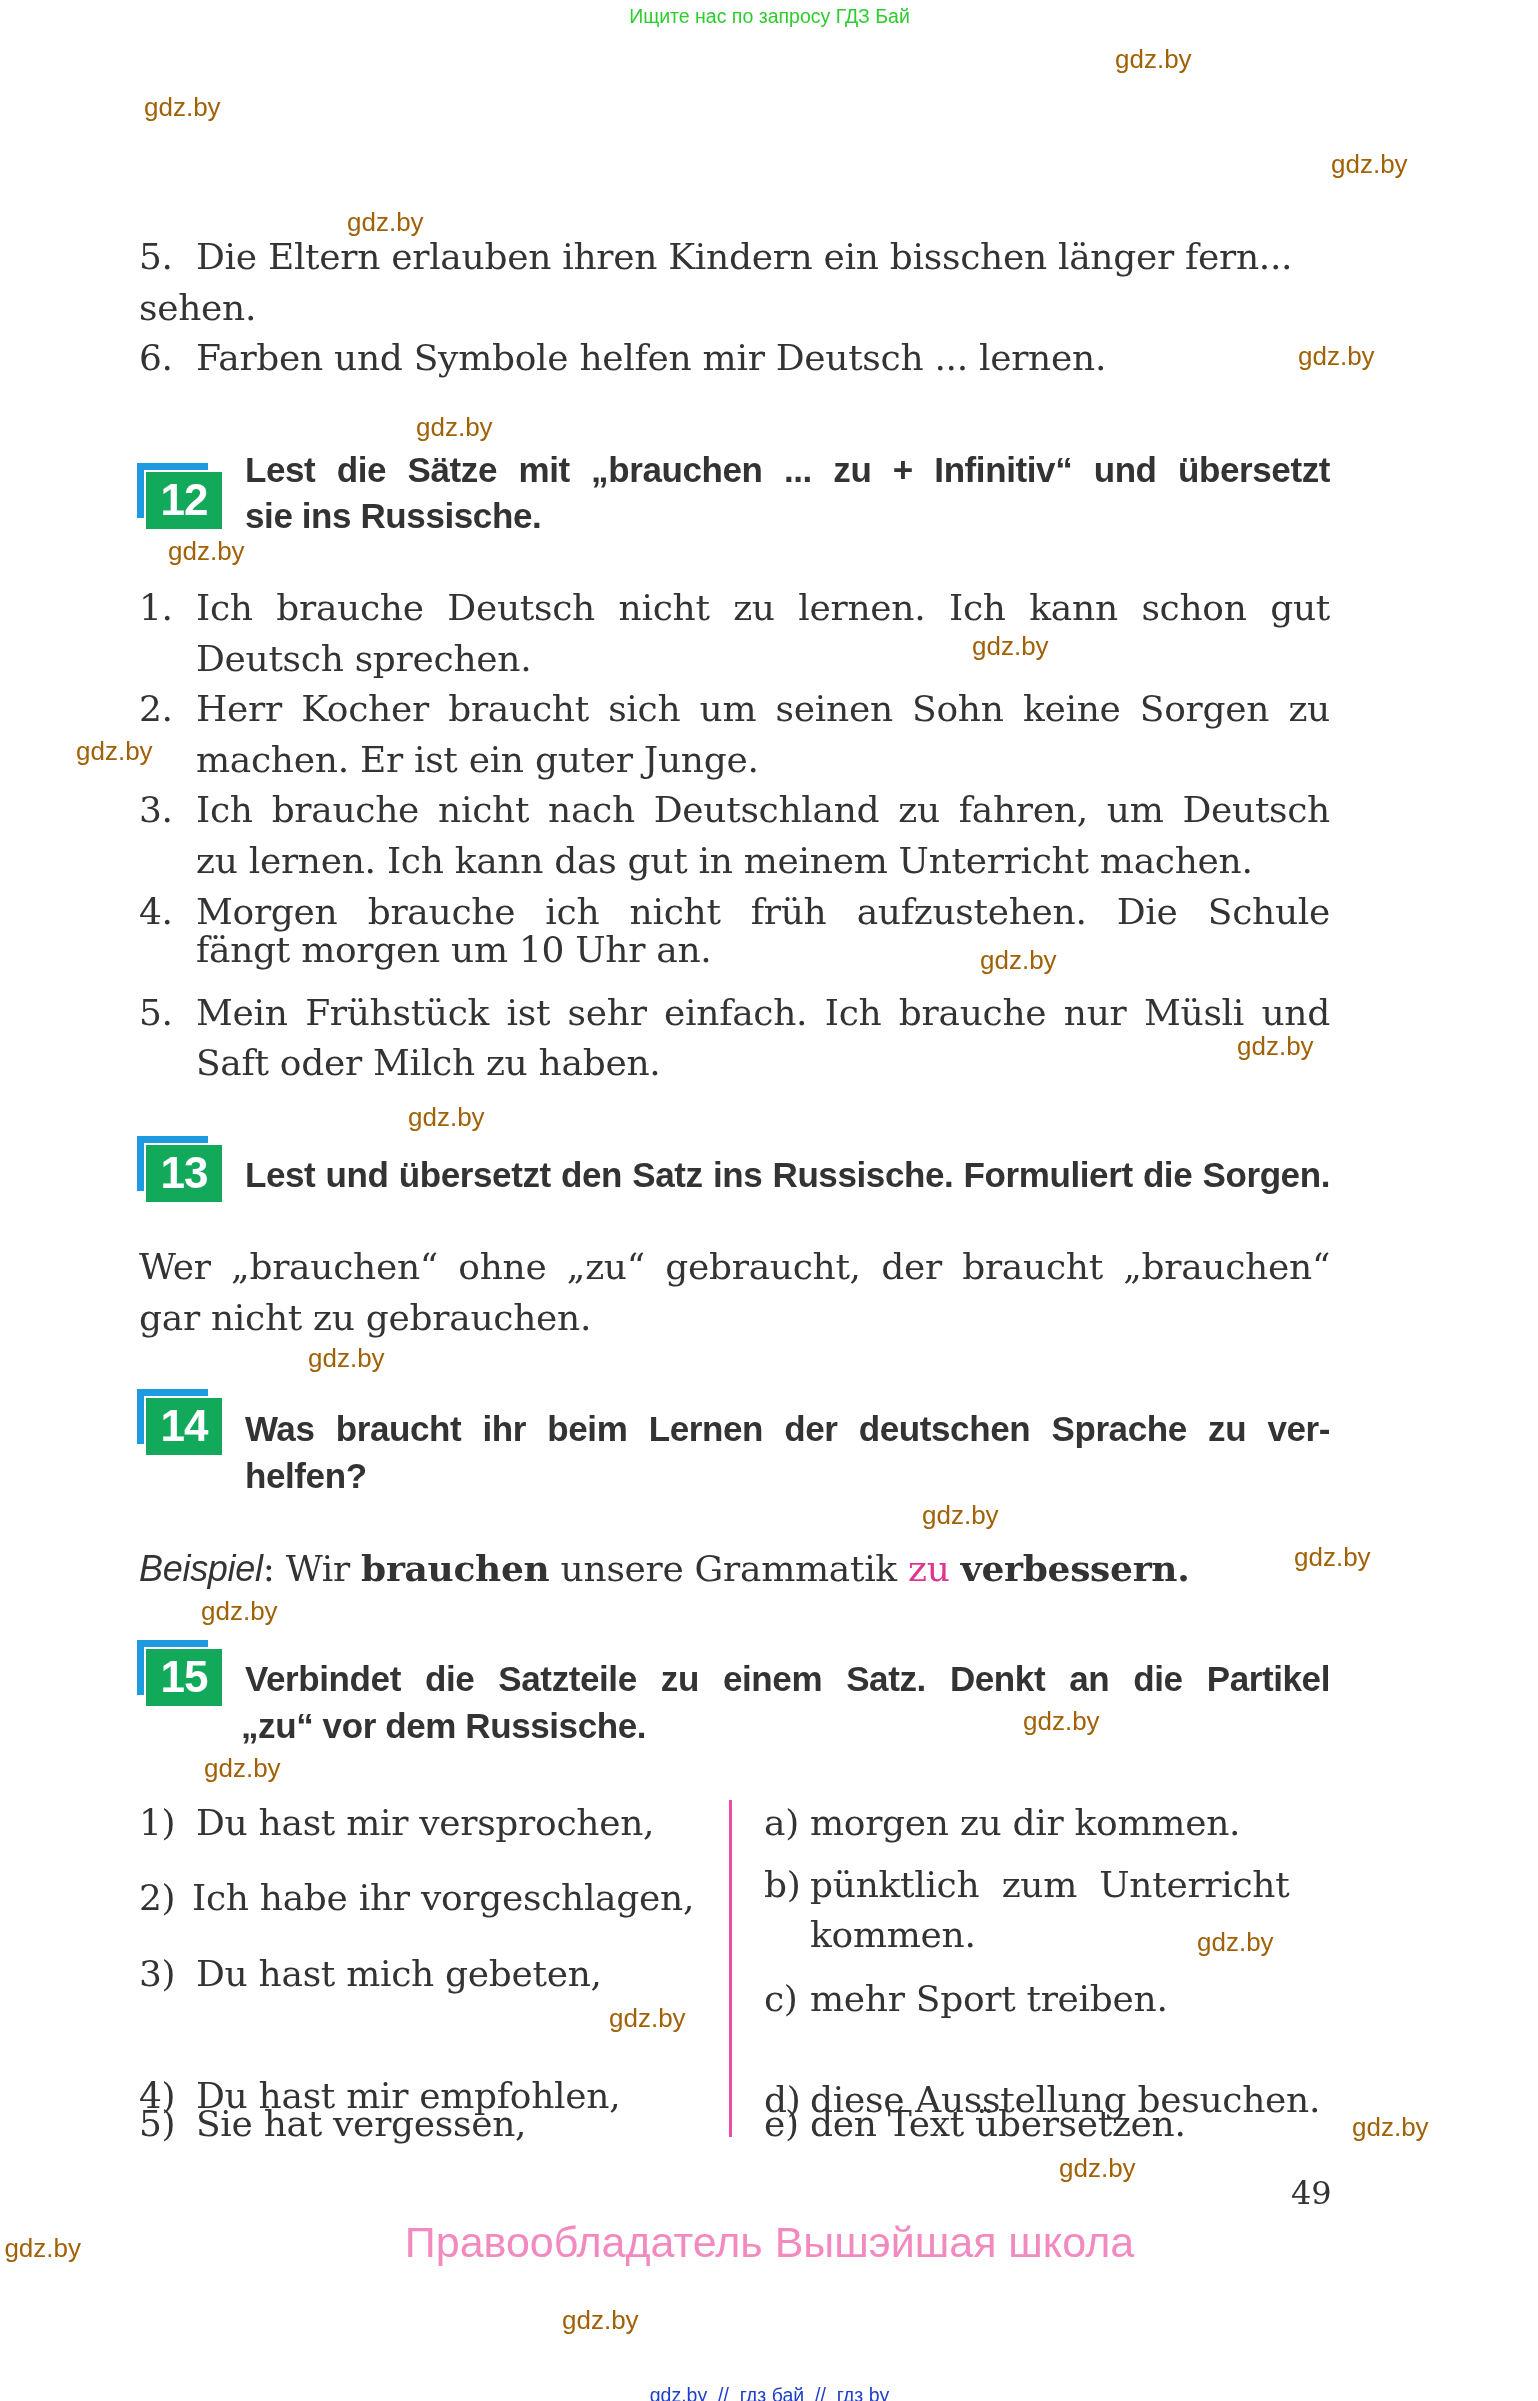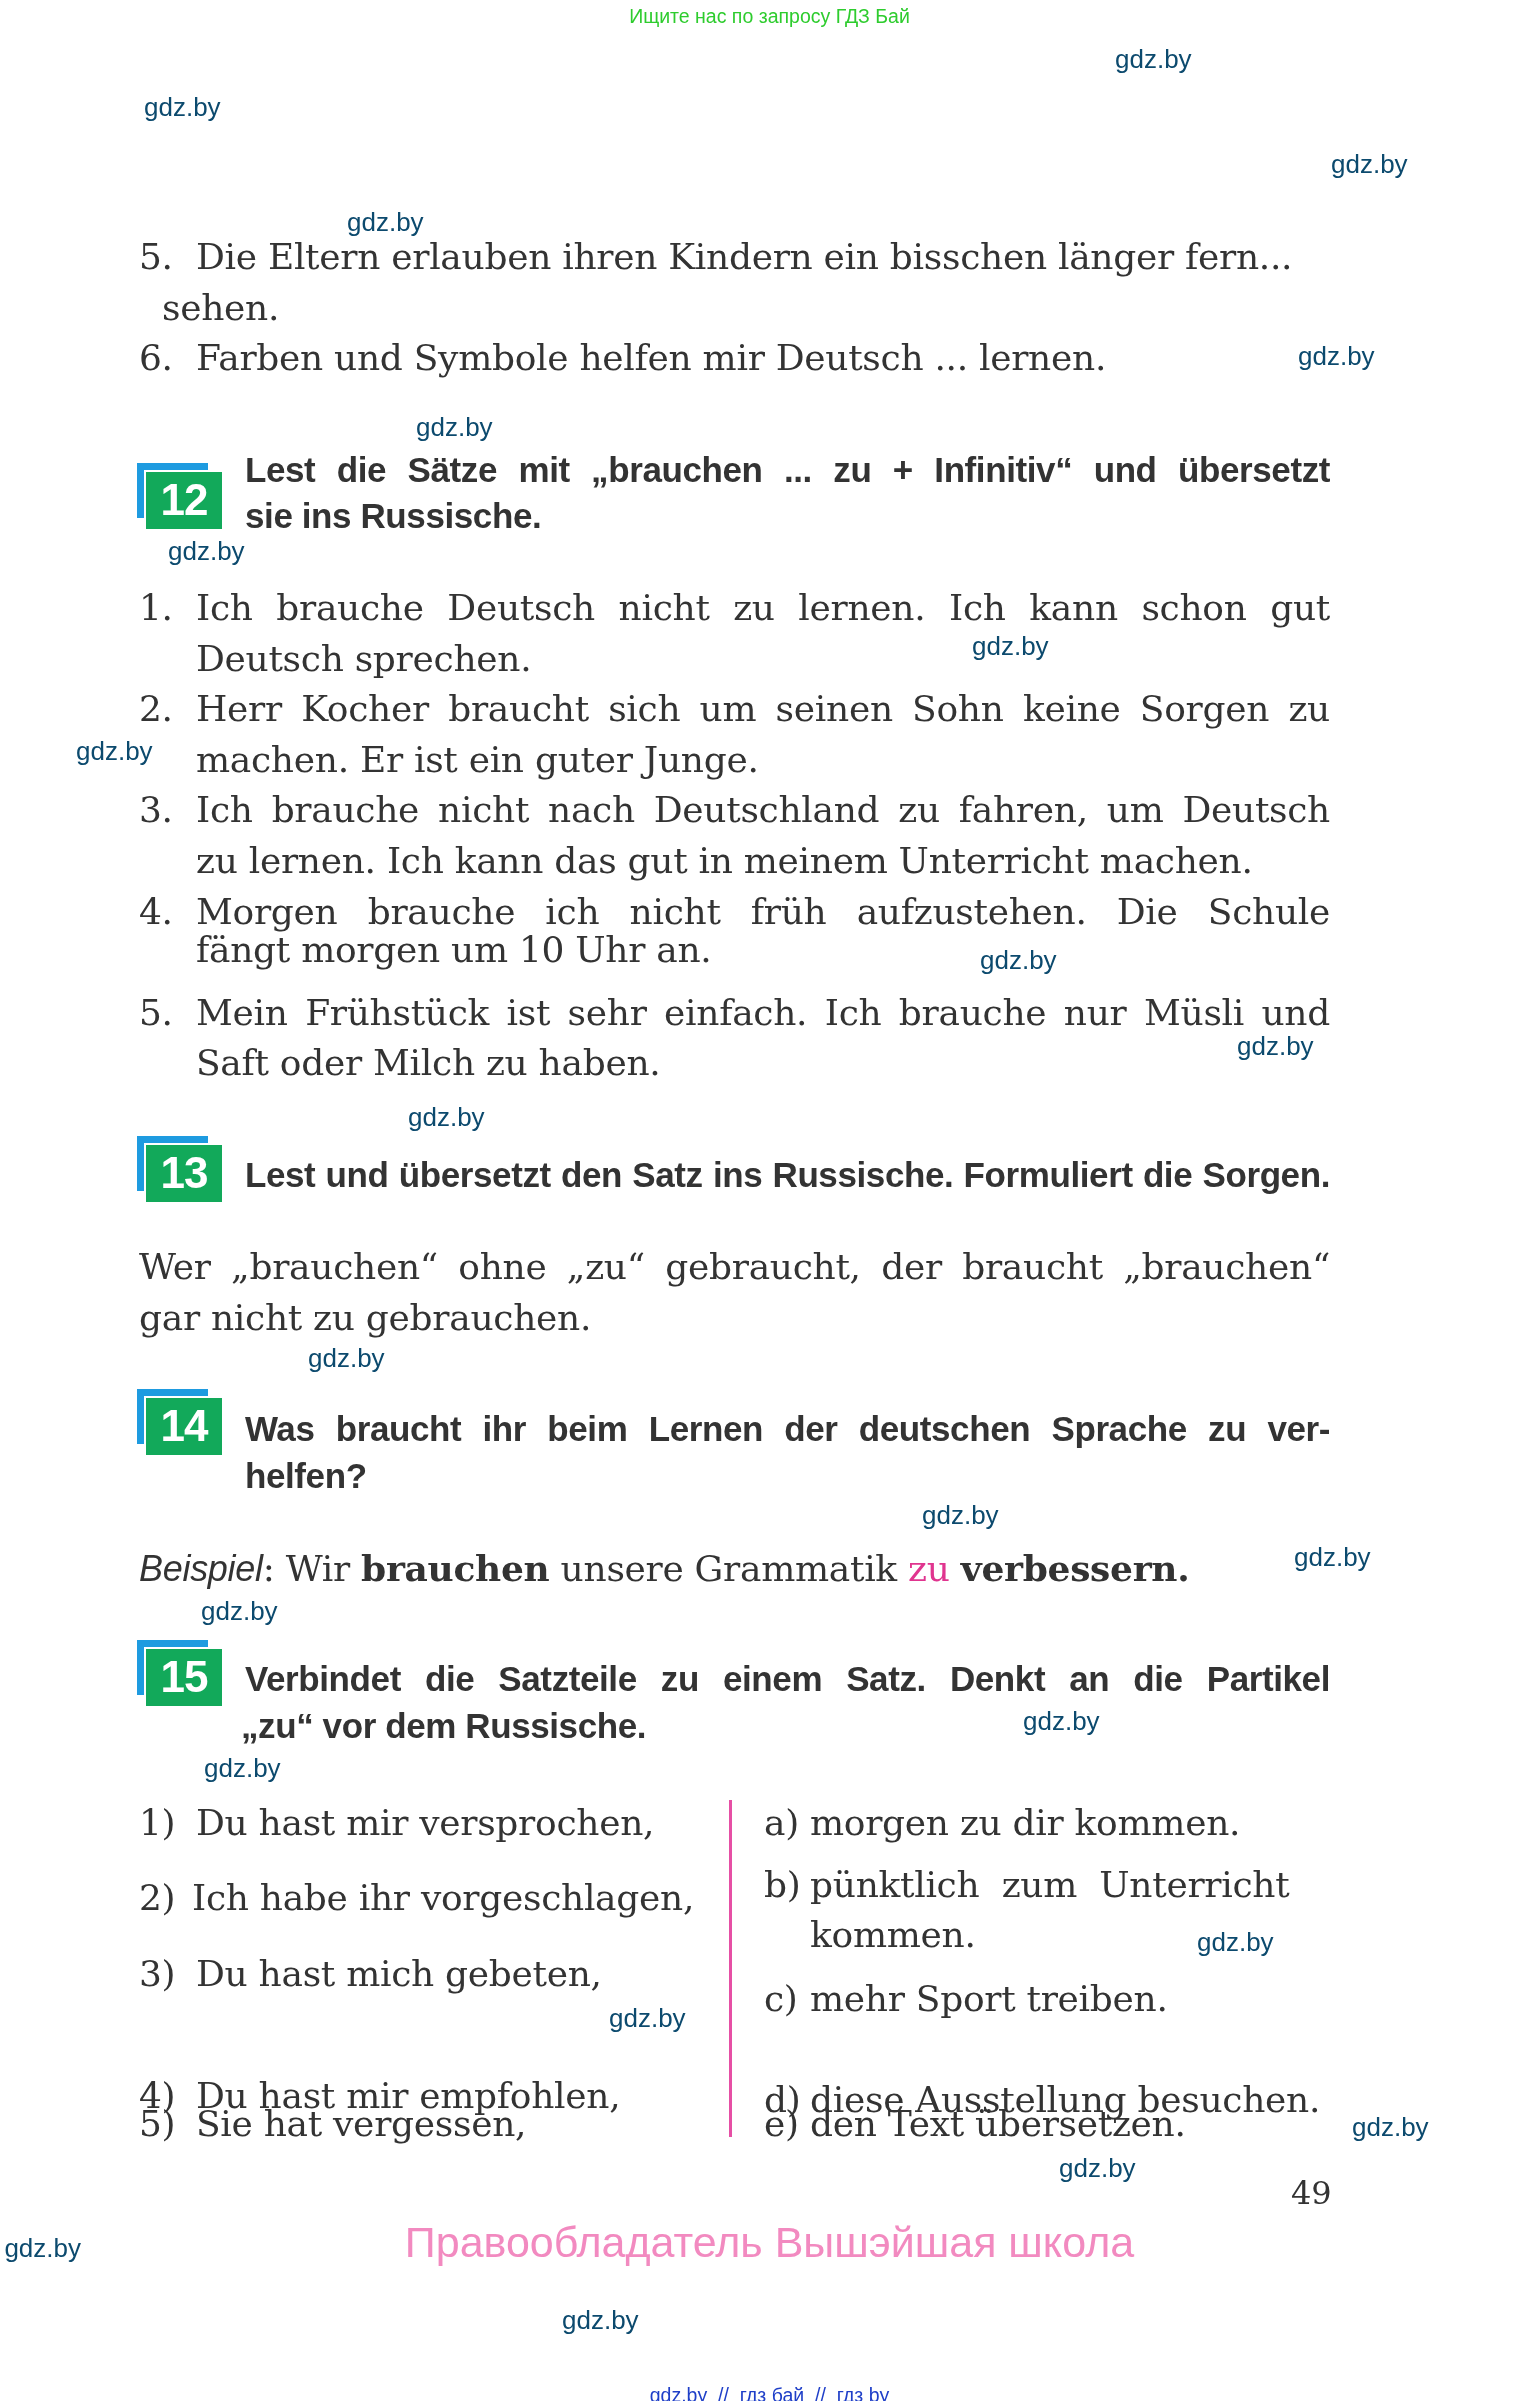--- a/index.html
+++ b/index.html
@@ -1,21 +1,21 @@
 <!DOCTYPE html>
 <html style="font-size:14px"><head>
 <meta charset="utf-8">
 <style>
   html, body { margin: 0; padding: 0; background: #ffffff; }
   body { width: 1539px; height: 2401px; position: relative; overflow: hidden; }
   .abs { position: absolute; }
   .serif { font-family: "DejaVu Serif", "Liberation Serif", serif; color: #333333; }
   .sans { font-family: "Liberation Sans", "DejaVu Sans", sans-serif; }
   .top-banner { left: 0; width: 1539px; top: 5.3px; text-align: center; font-size: 19.5px; color: #2ecc2e; }
-  .wm { font-family: "Liberation Sans", "DejaVu Sans", sans-serif; font-size: 26px; color: #0c4a6e; white-space: nowrap; }
+  .wm { font-family: "Liberation Sans", "DejaVu Sans", sans-serif; font-size: 26px; color: #a16207; white-space: nowrap; }
   .body-line { font-size: 36px; white-space: nowrap; line-height: 1; letter-spacing: -0.3px; }
   .num { display: inline-block; width: 57px; }
   .justify { width: 1191px; text-align: justify; text-align-last: justify; }
   .badge-wrap { width: 85px; height: 67px; }
   .badge-back { position: absolute; left: 0; top: 0; width: 71px; height: 55px; background: #1e9be0; }
   .badge-front { position: absolute; left: 7px; top: 7px; width: 78px; height: 59px; background: #12a95a; border-left: 2.7px solid #fff; border-top: 2.7px solid #fff; box-sizing: border-box; color: #fff; font-family: "Liberation Sans", sans-serif; font-weight: bold; font-size: 44px; line-height: 55px; text-align: center; letter-spacing: -0.9px; }
   .task { font-family: "Liberation Sans", "DejaVu Sans", sans-serif; font-weight: bold; color: #333; font-size: 35px; line-height: 1; white-space: nowrap; letter-spacing: -0.4px; }
   .task-justify { width: 1085px; text-align: justify; text-align-last: justify; }
   .pink { color: #e0358f; }
   .bold { font-weight: bold; }
@@ -51,21 +51,21 @@
 <div class="abs wm" style="left:1197px; top:1927px;">gdz.by</div>
 <div class="abs wm" style="left:609px; top:2003px;">gdz.by</div>
 <div class="abs wm" style="left:1352px; top:2112px;">gdz.by</div>
 <div class="abs wm" style="left:1059px; top:2153px;">gdz.by</div>
 <div class="abs wm" style="left:4.4px; top:2233px;">gdz.by</div>
 <div class="abs wm" style="left:562px; top:2305px;">gdz.by</div>
 
 <div class="abs serif body-line" style="left:139px; top:239px;">
   <span class="num">5.</span><span>Die Eltern erlauben ihren Kindern ein bisschen länger fern...</span>
 </div>
-<div class="abs serif body-line" style="left:139px; top:290px;margin-left:23px;">sehen.</div>
+<div class="abs serif body-line" style="left:139px; top:290px;">sehen.</div>
 <div class="abs serif body-line" style="left:139px; top:340px;">
   <span class="num">6.</span><span>Farben und Symbole helfen mir Deutsch ... lernen.</span>
 </div>
 
 <div class="abs badge-wrap" style="left:137px; top:431px;margin-top:32px;">
   <div class="badge-back"></div>
   <div class="badge-front">12</div>
 </div>
 <div class="abs task task-justify" style="left:245px; top:452px;">Lest die Sätze mit „brauchen ... zu + Infinitiv“ und übersetzt</div>
 <div class="abs task" style="left:245px; top:498px;">sie ins Russische.</div>

